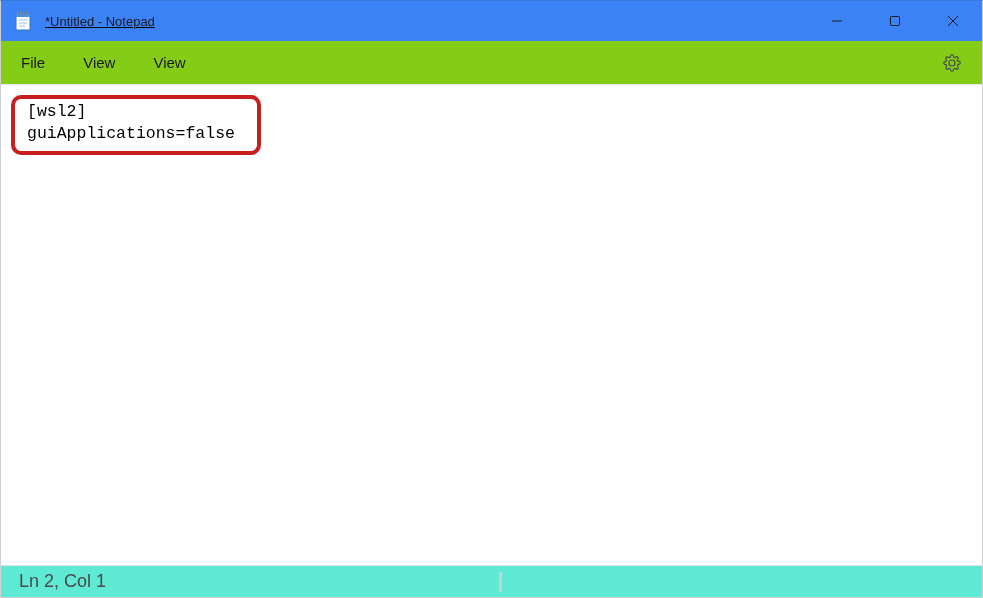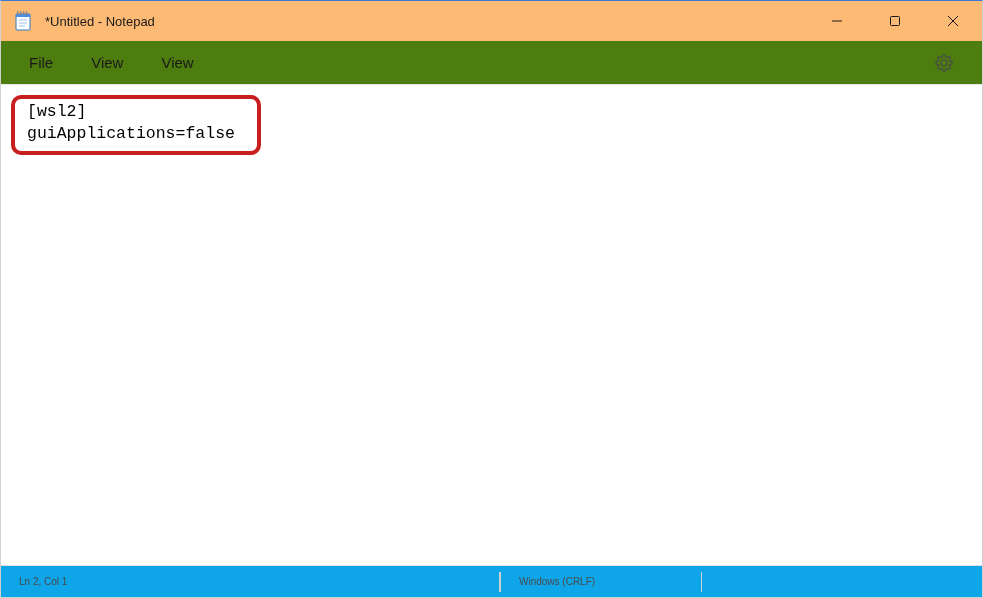--- a/index.html
+++ b/index.html
@@ -14,24 +14,25 @@
       width: 983px;
       height: 598px;
       overflow: hidden;
       display: flex;
       flex-direction: column;
       border: 1px solid #d0d0d0;
       border-top: 1px solid #3a79d9;
     }
     .titlebar {
       height: 40px;
-      background: #fdba74;
+      background: #3b82f6;
       display: flex;
       align-items: center;
       padding-left: 14px;
+      text-decoration: underline;
     }
     .titlebar-icon {
       width: 16px;
       height: 20px;
       margin-right: 14px;
       display: flex;
       align-items: center;
       justify-content: center;
     }
     .titlebar-title {
@@ -46,24 +47,24 @@
     .window-control {
       width: 58px;
       height: 100%;
       display: flex;
       align-items: center;
       justify-content: center;
       cursor: default;
     }
     .menubar {
       height: 44px;
-      background: #4d7c0f;
-      display: flex;
-      align-items: center;
-      padding: 0 16px;
+      background: #84cc16;
+      display: flex;
+      align-items: center;
+      padding: 0 8px;
       border-bottom: 1px solid #e8e8e8;
     }
     .menu-item {
       font-size: 15px;
       color: #1a1a1a;
       padding: 6px 12px;
       margin-right: 14px;
       border-radius: 4px;
       cursor: default;
     }
@@ -104,25 +105,25 @@
       font-family: Consolas, "Courier New", monospace;
       font-size: 16.5px;
       line-height: 22px;
       color: #000;
       white-space: pre;
       outline: none;
       border: none;
     }
     .statusbar {
       height: 32px;
-      background: #0ea5e9;
+      background: #5eead4;
       border-top: 1px solid #e2e2e2;
       display: flex;
       align-items: center;
-      font-size: 10px;
+      font-size: 18px;
       color: #4a4a4a;
     }
     .status-cell {
       padding: 0 18px;
       height: 100%;
       display: flex;
       align-items: center;
     }
     .status-sep {
       width: 1px;
@@ -190,15 +191,14 @@
 <div class="editor-area">
   <div class="editor">[wsl2]
 guiApplications=false</div>
   <div class="highlight-box"></div>
 </div>
 
 <div class="statusbar">
   <div class="status-spacer1 status-cell">Ln 2, Col 1</div>
   <div class="status-sep"></div>
   <div class="status-sep"></div>
-  <div class="status-cell status-lineend">Windows (CRLF)</div>
   <div class="status-sep"></div>
 </div>
 
 </body></html>

